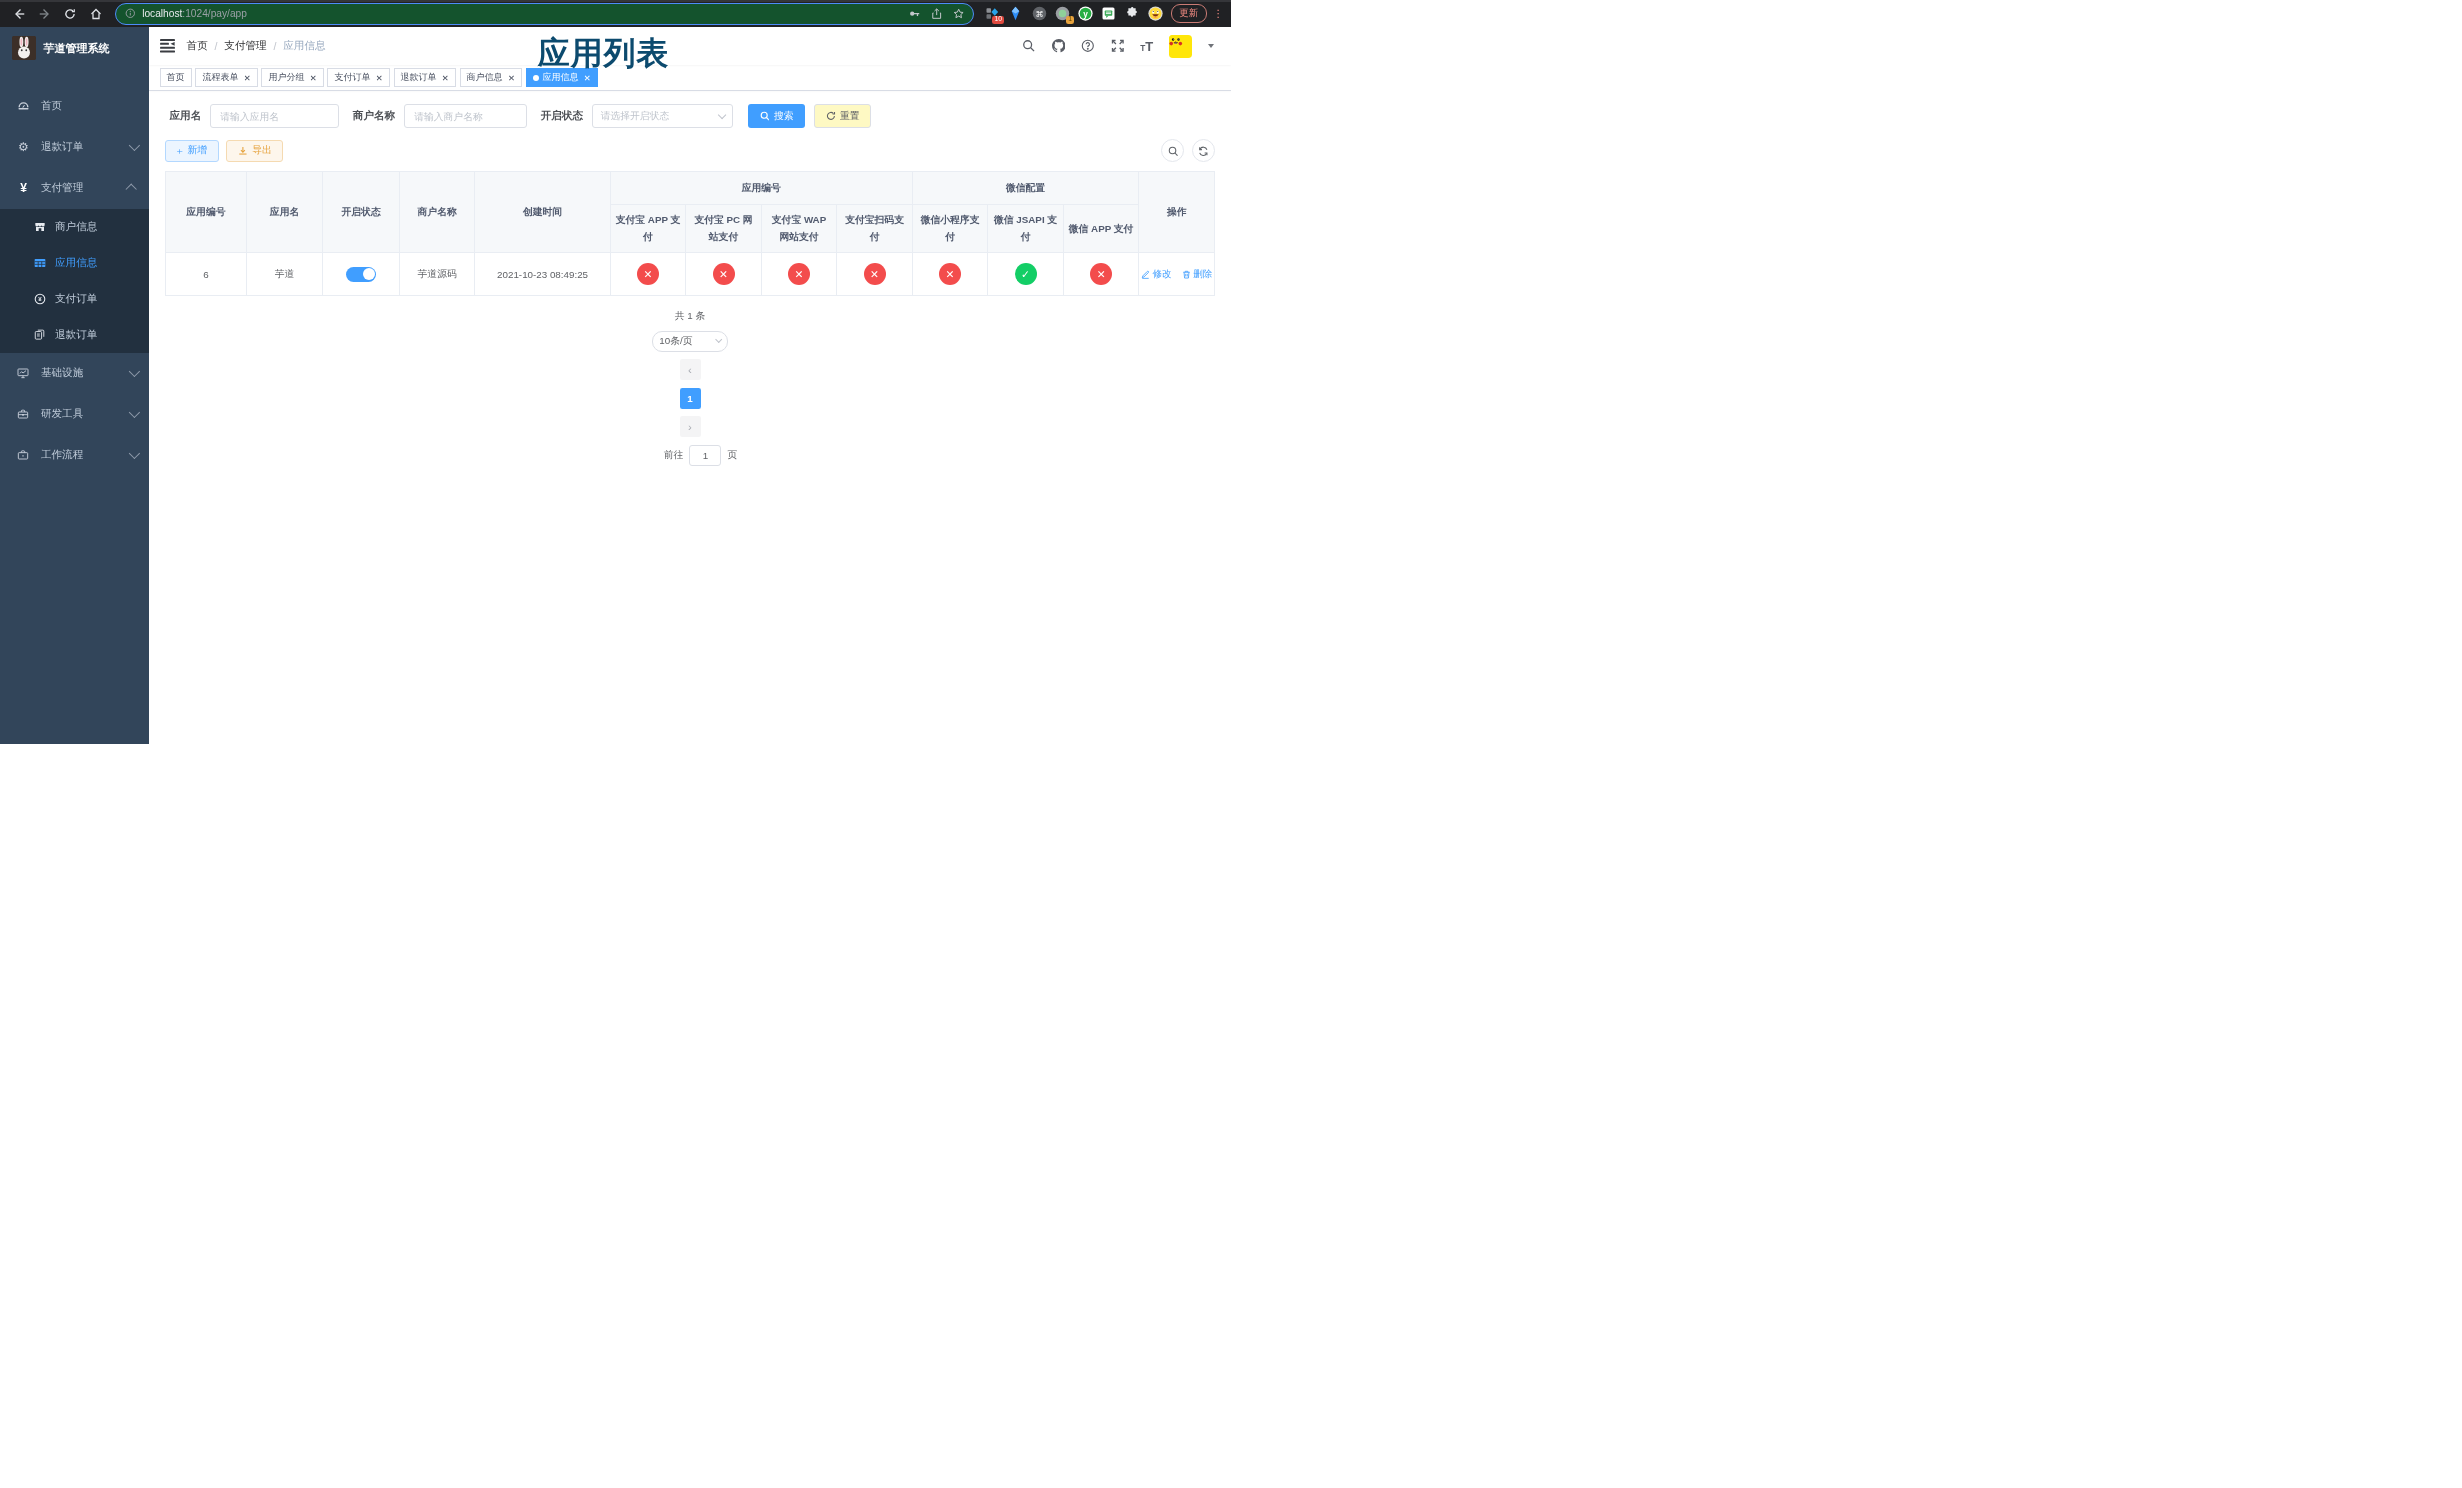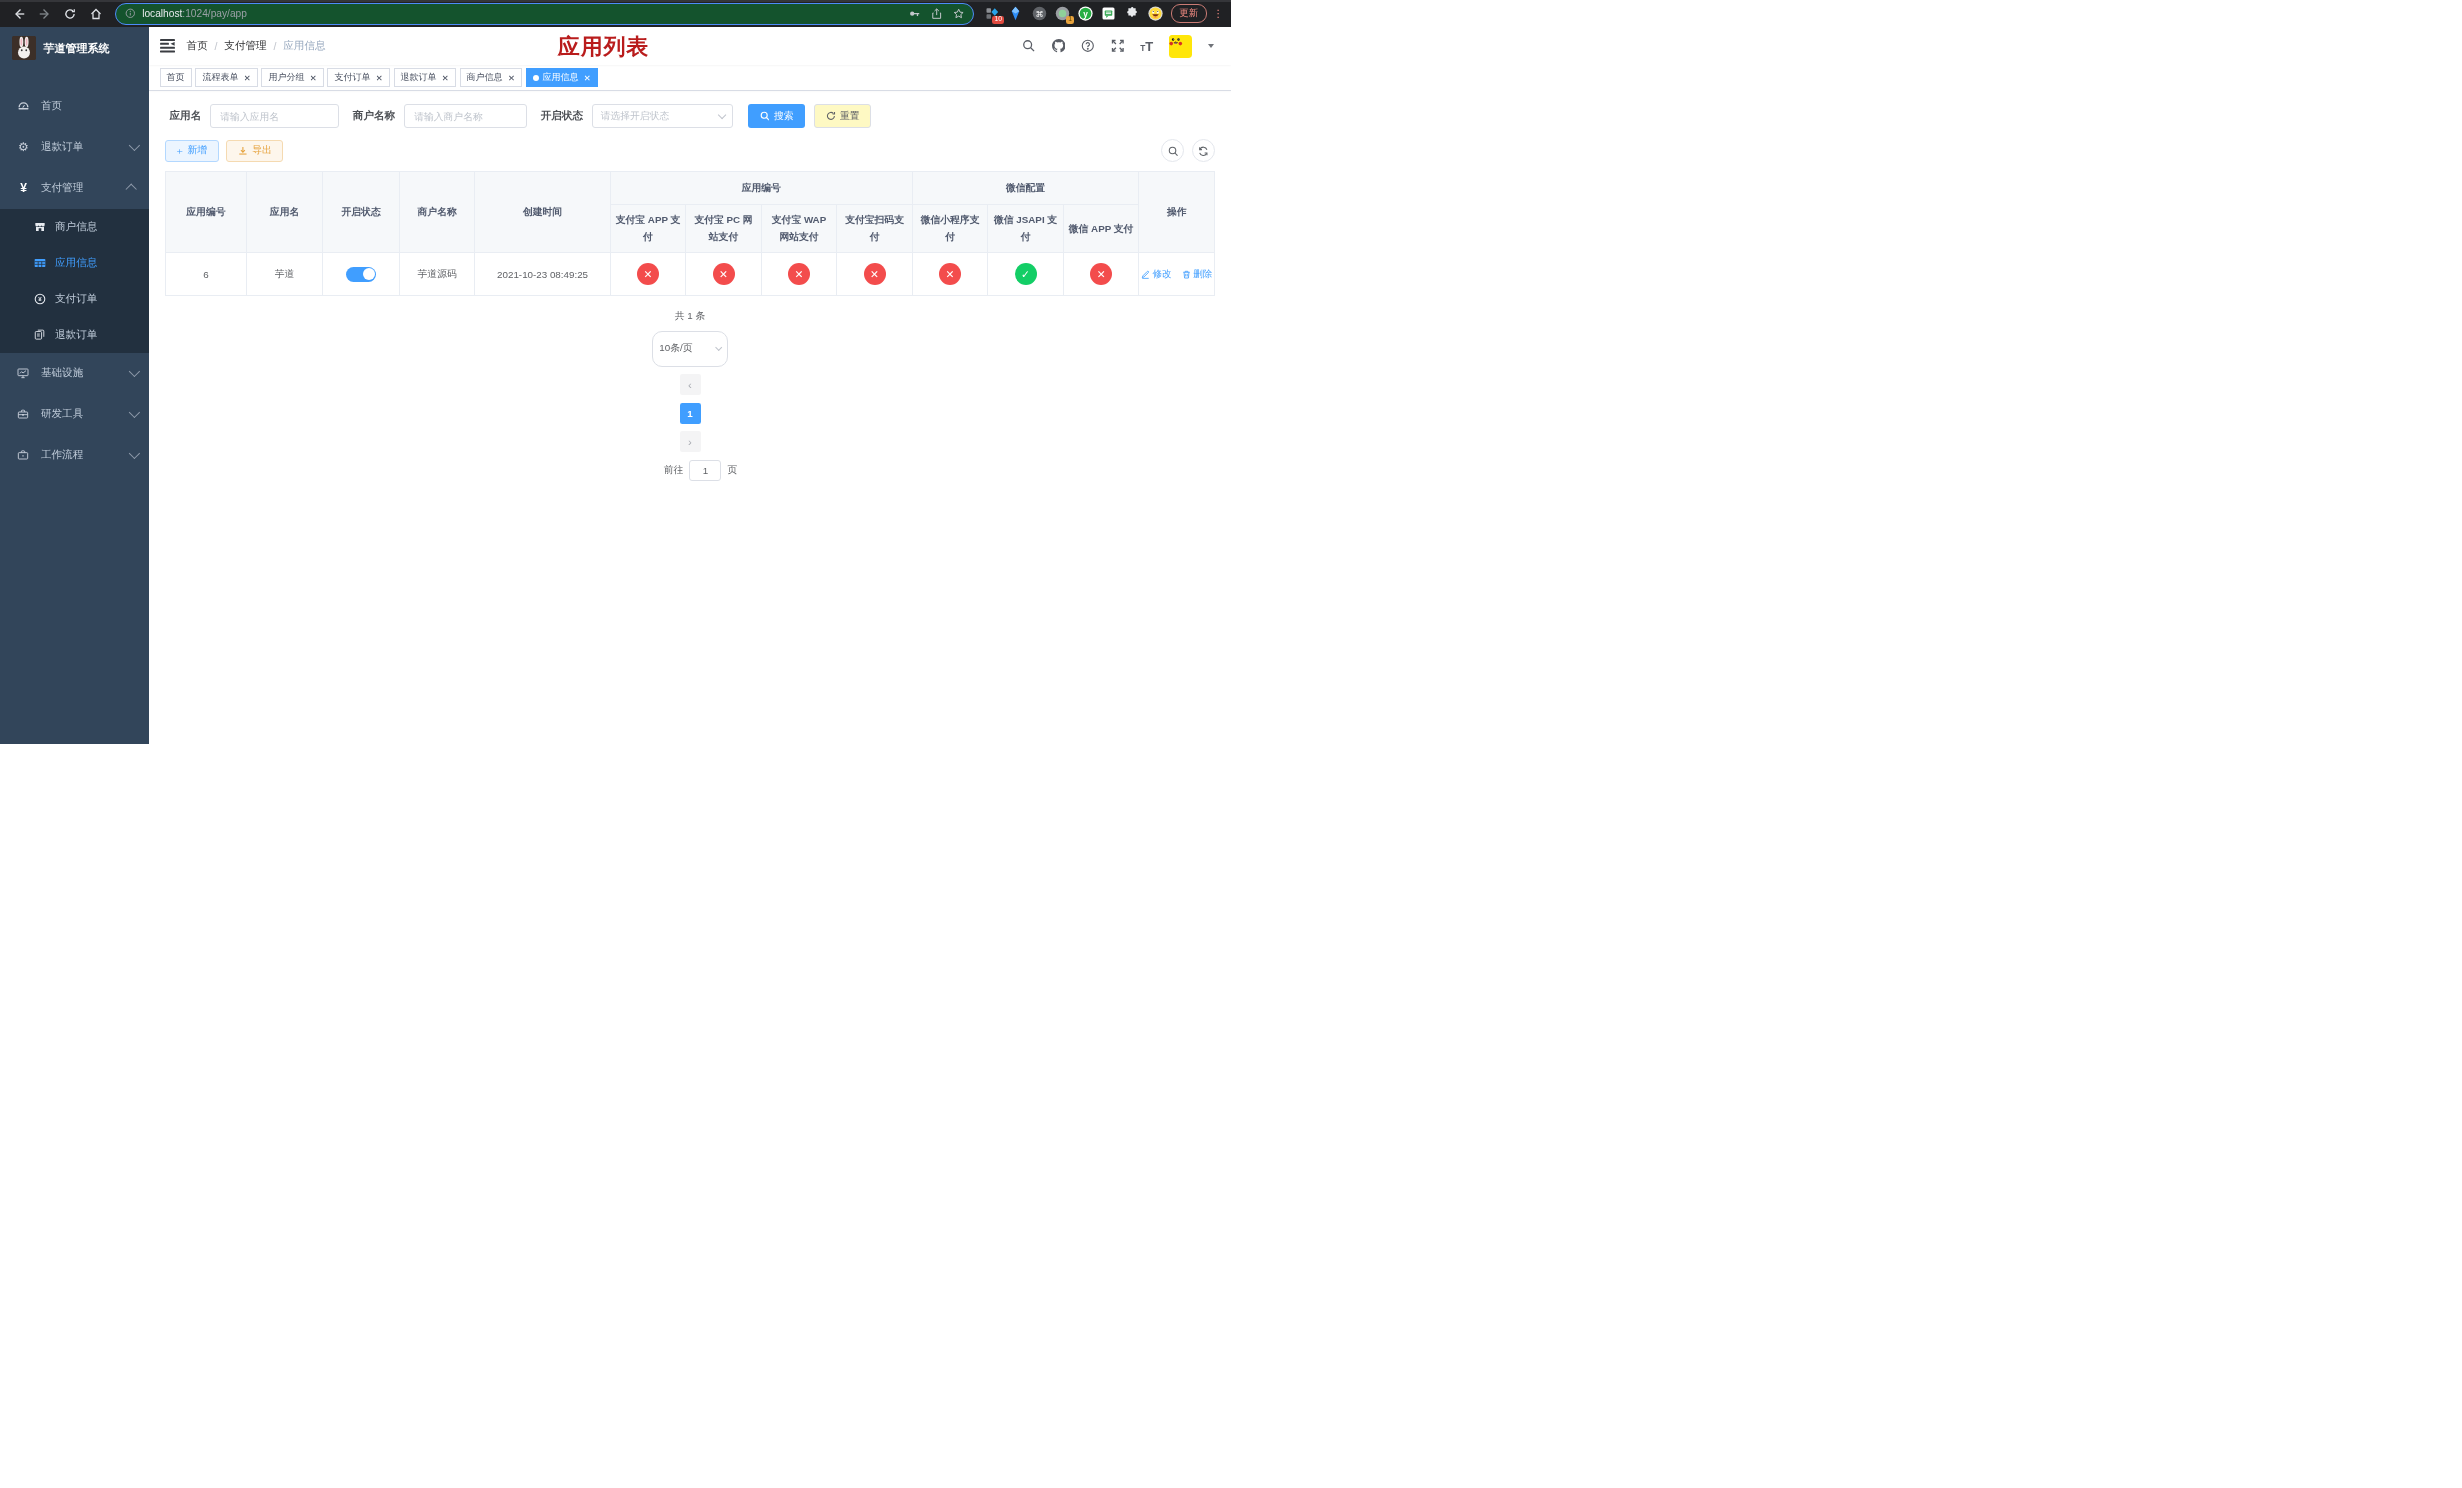--- a/index.html
+++ b/index.html
@@ -49,21 +49,21 @@
   .main { flex:1; position:relative; background:#fff; min-width:0; }
 
   
   .navbar { height:38px; display:flex; align-items:center; padding:0 16.7px 0 10.6px; background:#fff;
     box-shadow:0 0.8px 2.3px rgba(0,0,0,.06); position:relative; z-index:3; }
   .hamburger { width:15px; height:13.6px; margin-right:12px; cursor:pointer; }
   .crumbs { display:flex; align-items:center; gap:6.8px; font-size:10.6px; color:#303133; }
   .crumb-sep { color:#c0c4cc; }
   .crumb.last { color:#97a8be; }
   .annotation { position:absolute; left:42%; top:5.3px; transform:translateX(-50%);
-    font-size:22px; font-weight:700; color:#b91c1c; letter-spacing:0.8px; white-space:nowrap; z-index:5; }
+    font-size:32px; font-weight:700; color:#0c4a6e; letter-spacing:0.8px; white-space:nowrap; z-index:5; }
   .nav-icons { margin-left:auto; display:flex; align-items:center; gap:16px; color:#5a5e66; }
   .nav-icons svg { width:13.6px; height:13.6px; display:block; }
   .font-ic { font-weight:700; color:#5a5e66; font-size:13px; line-height:1; }
   .font-ic small { font-size:8.3px; font-weight:700; }
   .avatar { width:23px; height:23px; border-radius:3.8px; background:#ffe60a; position:relative; overflow:hidden; }
   .caret-down { width:0; height:0; border-left:3.8px solid transparent; border-right:3.8px solid transparent; border-top:4.5px solid #707379; }
 
   
   .tabbar { height:26px; border-bottom:0.8px solid #d8dce5; background:#fff; display:flex; align-items:center; padding:0 10.6px; gap:3.8px;
     box-shadow:0 0.8px 2.3px rgba(0,0,0,.04); position:relative; z-index:2; }
@@ -117,21 +117,21 @@
     color:#fff; font-size:10.6px; }
   .status.no { background:#f34c4c; }
   .status.ok { background:#13ce66; }
   .op-link { color:#409eff; font-size:9.5px; cursor:pointer; display:inline-flex; align-items:center; gap:2.3px; }
   .op-link + .op-link { margin-left:7.6px; }
   .op-link svg { width:9px; height:9px; }
 
   
   .pagination { margin-top:13.6px; display:flex; align-items:center; justify-content:flex-end; gap:7.6px;
     font-size:9.8px; color:#606266;flex-direction:column; }
-  .pg-select { width:76px; height:36px; border:0.8px solid #dcdfe6; border-radius:10px; display:flex; align-items:center;
+  .pg-select { width:76px; height:21px; border:0.8px solid #dcdfe6; border-radius:10px; display:flex; align-items:center;
     justify-content:center; gap:23px; color:#606266; cursor:pointer; }
   .pg-select .chev { width:5.3px; height:5.3px; border-right:1px solid #c0c4cc; border-bottom:1px solid #c0c4cc;
     transform:rotate(45deg) translateY(-1.5px); }
   .pg-btn { width:21px; height:21px; border-radius:2.3px; background:#f4f4f5; color:#a8abb2; display:flex; align-items:center;
     justify-content:center; font-size:11.4px; cursor:pointer; }
   .pg-btn.prev::before { content:"‹"; }
   .pg-btn.next::before { content:"›"; }
   .pg-page { width:21px; height:21px; border-radius:2.3px; background:#409eff; color:#fff; display:flex; align-items:center;
     justify-content:center; font-weight:700; cursor:pointer; }
   .pg-goto { display:flex; align-items:center; gap:6px; margin-left:21px; }

